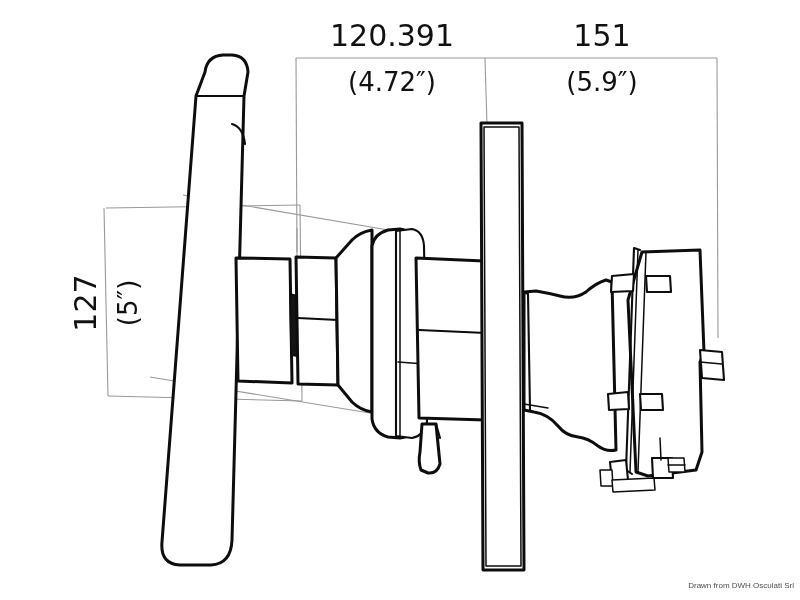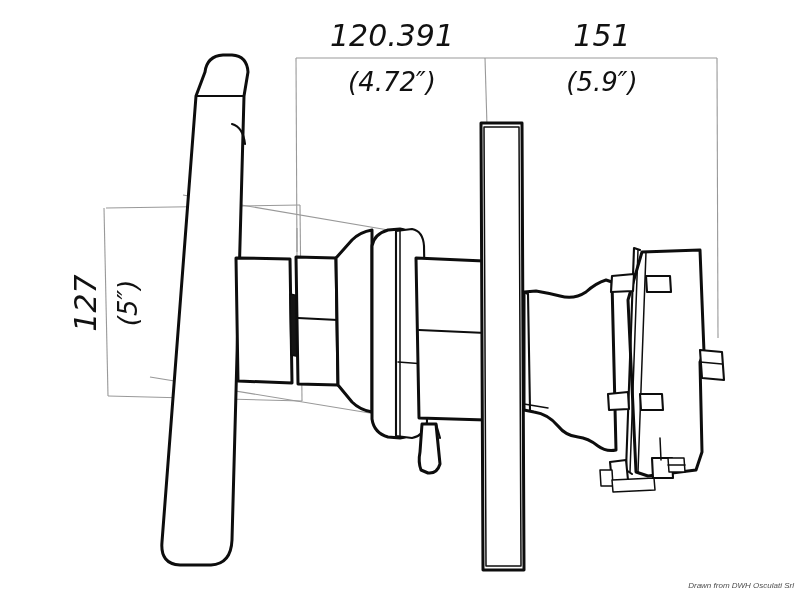--- a/index.html
+++ b/index.html
@@ -14,21 +14,20 @@
     font-family: "Liberation Sans", sans-serif;
     position: relative;
     overflow: hidden;
   }
   #drawing-root {
     position: absolute;
     left: 0;
     top: 0;
     width: 800px;
     height: 600px;
-    font-style: italic;
   }
   svg.drawing {
     display: block;
     width: 800px;
     height: 600px;
   }
   .dim-text {
     font-family: "DejaVu Sans", sans-serif;
     font-size: 30px;
     fill: #111111;

